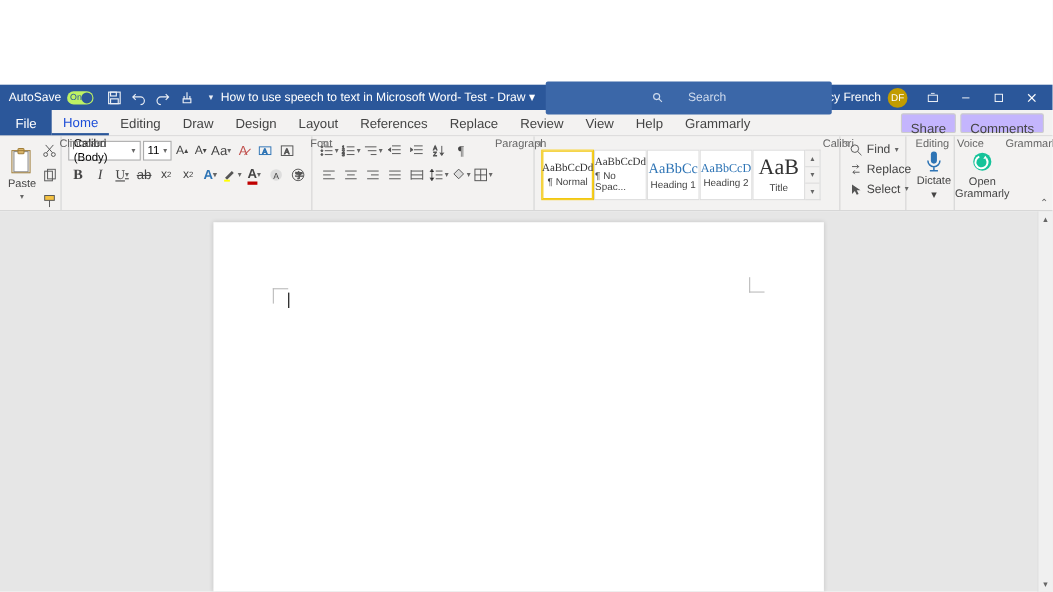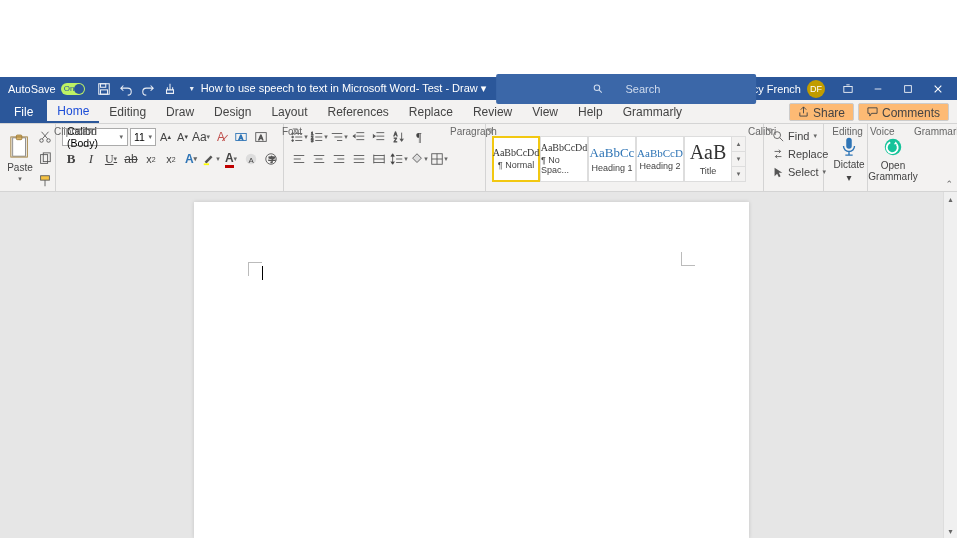--- a/index.html
+++ b/index.html
@@ -24,21 +24,21 @@
 .avatar { width:18px; height:18px; border-radius:50%; background:#c19c00; color:#fff; font-size:9px; display:flex; align-items:center; justify-content:center; margin-right:8px; }
 .winbtn { width:30px; height:23px; display:flex; align-items:center; justify-content:center; }
 .winbtn svg { width:10px; height:10px; }
 
 
 .tabrow { height:24px; background:#f3f2f1; border-bottom:1px solid #d4d4d4; display:flex; align-items:stretch; font-size:12px; }
 .tab { padding:0 10px; display:flex; align-items:center; color:#444; cursor:pointer; }
 .tab.file { background:#2b579a; color:#fff; padding:0 14px; }
 .tab.active { color:#1d4ed8; border-bottom:2px solid #2b579a; font-weight:400; }
 .tabrow-right { margin-left:auto; display:flex; align-items:center; gap:4px; padding-right:8px; }
-.sharebtn, .commentsbtn { display:flex; align-items:flex-start; gap:4px; font-size:12px; color:#444; padding:2px 8px; border:1px solid #ccc; background:#fdba74; border-radius:2px; height:18px; }
+.sharebtn, .commentsbtn { display:flex; align-items:center; gap:4px; font-size:12px; color:#444; padding:2px 8px; border:1px solid #ccc; background:#c4b5fd; border-radius:2px; height:18px;flex-direction:column; }
 .sharebtn svg, .commentsbtn svg { width:11px; height:11px; }
 
 
 .ribbon { height:68px; background:#f3f2f1; border-bottom:1px solid #d4d4d4; display:flex; position:relative; }
 .group { border-right:1px solid #d4d4d4; display:flex; flex-direction:row; padding:2px 4px 0 4px; }
 .group-body { flex:1; display:flex; }
 .group-label { height:14px; font-size:10px; color:#666; text-align:center; position:relative; }
 .group-launcher { position:absolute; right:2px; top:1px; width:10px; height:10px; }
 .group-launcher svg { width:9px; height:9px; stroke:#888; }
 

